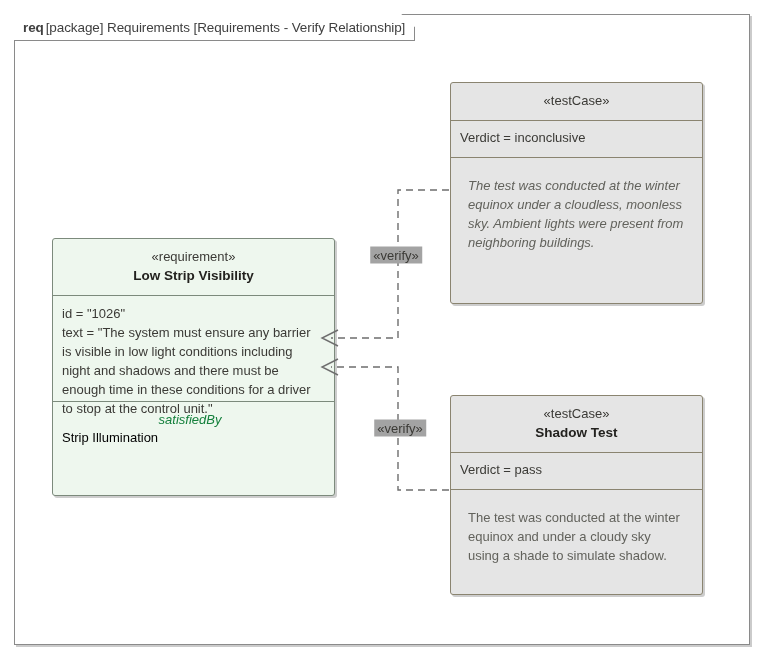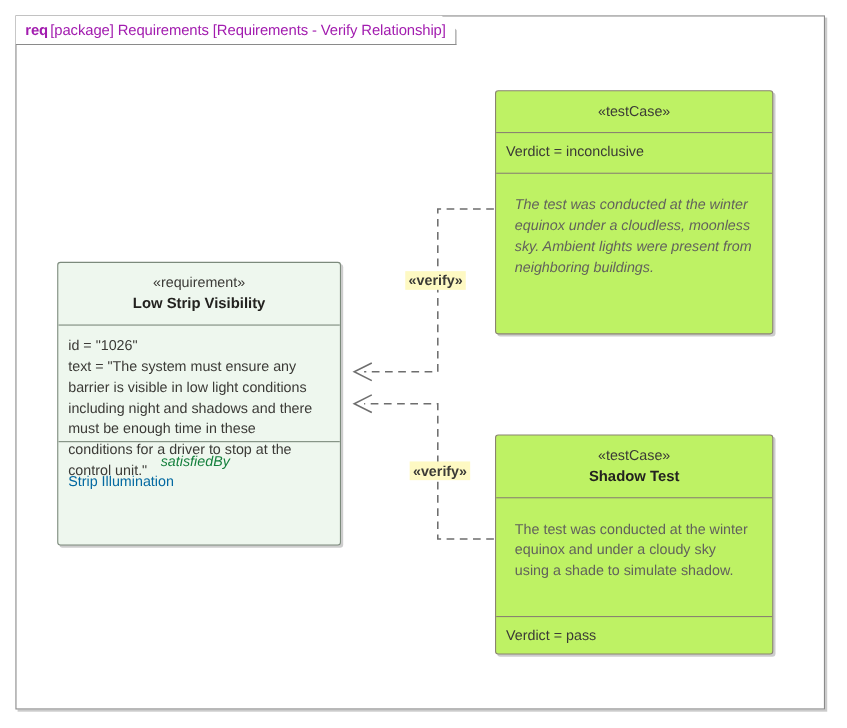--- a/index.html
+++ b/index.html
@@ -43,21 +43,21 @@
     box-sizing: border-box;
     background: #ffffff;
     border: 1px solid #8a8a8a;
     border-top: none;
     border-left: none;
     clip-path: polygon(0 0, calc(100% - 14px) 0, 100% 50%, 100% 100%, 0 100%);
     padding: 0 9px 0 9px;
     display: flex;
     align-items: center;
     white-space: nowrap;
-    color: #a21caf;
+    color: #404040;
     font-size: 13.5px;
     letter-spacing: -0.1px;
   }
   .frame-tab .kw {
     font-weight: bold;
     margin-right: 2px;
   }
 
   
   .node {
@@ -66,21 +66,21 @@
     border: 1px solid #7c7c70;
     border-radius: 3px;
     box-shadow: 2px 2px 0 0 rgba(130,130,130,0.40);
     overflow: hidden;
   }
   .node.requirement {
     background: #eef7ee;
     border-color: #7c8a7c;
   }
   .node.testcase {
-    background: #bef264;
+    background: #e5e5e5;
     border-color: #8a8470;
   }
 
   .node-header {
     box-sizing: border-box;
     text-align: center;
     padding: 9px 6px 10px 6px;
   }
   .node-header .stereotype {
     display: block;
@@ -128,58 +128,57 @@
   .satisfied-label {
     font-size: 13px;
     font-style: italic;
     color: #15803d;
     text-align: center;
     line-height: 1.35;
     margin-bottom: 1px;
   }
   .satisfied-value {
     font-size: 13px;
-    color: #0369a1;
+    color: #000000;
     text-align: left;
     line-height: 1.35;
   }
 
   
   .connector-layer {
     position: absolute;
     left: 0;
     top: 0;
     width: 770px;
     height: 662px;
     pointer-events: none;
   }
   .edge-label {
     position: absolute;
     font-size: 13px;
     color: #3b3a36;
     white-space: nowrap;
     transform: translate(-50%, -50%);
-    background: #fef9c3;
+    background: #a3a3a3;
     padding: 1px 3px;
-    font-weight: bold;
   }
 </style>
 </head>
 <body>
 
 <div id="canvas">
 
   <div class="diagram-frame"></div>
 
   <div class="frame-tab">
     <span class="kw">req</span>
     <span>[package] Requirements [Requirements - Verify Relationship]</span>
   </div>
 
-  <div class="node requirement" style="left:52px; top:238px; width:258px; height:258px;">
+  <div class="node requirement" style="left:52px; top:238px; width:283px; height:258px;">
     <div class="node-header">
       <span class="stereotype">«requirement»</span>
       <span class="name">Low Strip Visibility</span>
     </div>
     <div class="compartment" style="height:106px; padding-top:8px;">
       <div class="prop-line">id = "1026"</div>
       <div class="prop-line">text = "The system must ensure any barrier is visible in low light conditions including night and shadows and there must be enough time in these conditions for a driver to stop at the control unit."</div>
     </div>
     <div class="compartment" style="height:101px; padding-top:9px;">
       <div class="satisfied-label">satisfiedBy</div>
@@ -197,25 +196,25 @@
     <div class="compartment" style="height:122px; padding:18px 17px 9px 17px;font-style:italic;">
       <div class="descr">The test was conducted at the winter equinox under a cloudless, moonless sky. Ambient lights were present from neighboring buildings.</div>
     </div>
   </div>
 
   <div class="node testcase" style="left:450px; top:395px; width:253px; height:200px;">
     <div class="node-header">
       <span class="stereotype">«testCase»</span>
       <span class="name">Shadow Test</span>
     </div>
+    <div class="compartment" style="height:37px; padding-top:9px;">
+      <div class="verdict">Verdict = pass</div>
+    </div>
     <div class="compartment" style="height:108px; padding:18px 17px 9px 17px;">
       <div class="descr">The test was conducted at the winter equinox and under a cloudy sky using a shade to simulate shadow.</div>
-    </div>
-    <div class="compartment" style="height:37px; padding-top:9px;">
-      <div class="verdict">Verdict = pass</div>
     </div>
   </div>
 
   <svg class="connector-layer" viewBox="0 0 770 662" width="770" height="662">
 
     <g>
       <path d="M 449 190 L 398 190 L 398 338 L 331 338" fill="none" stroke="#6e6e6e" stroke-width="1.4" stroke-dasharray="7,5" stroke-linecap="butt"></path>
       <path d="M 338 330 L 322 338 L 338 346" fill="none" stroke="#6e6e6e" stroke-width="1.4" stroke-linecap="butt" stroke-linejoin="miter"></path>
     </g>
 

